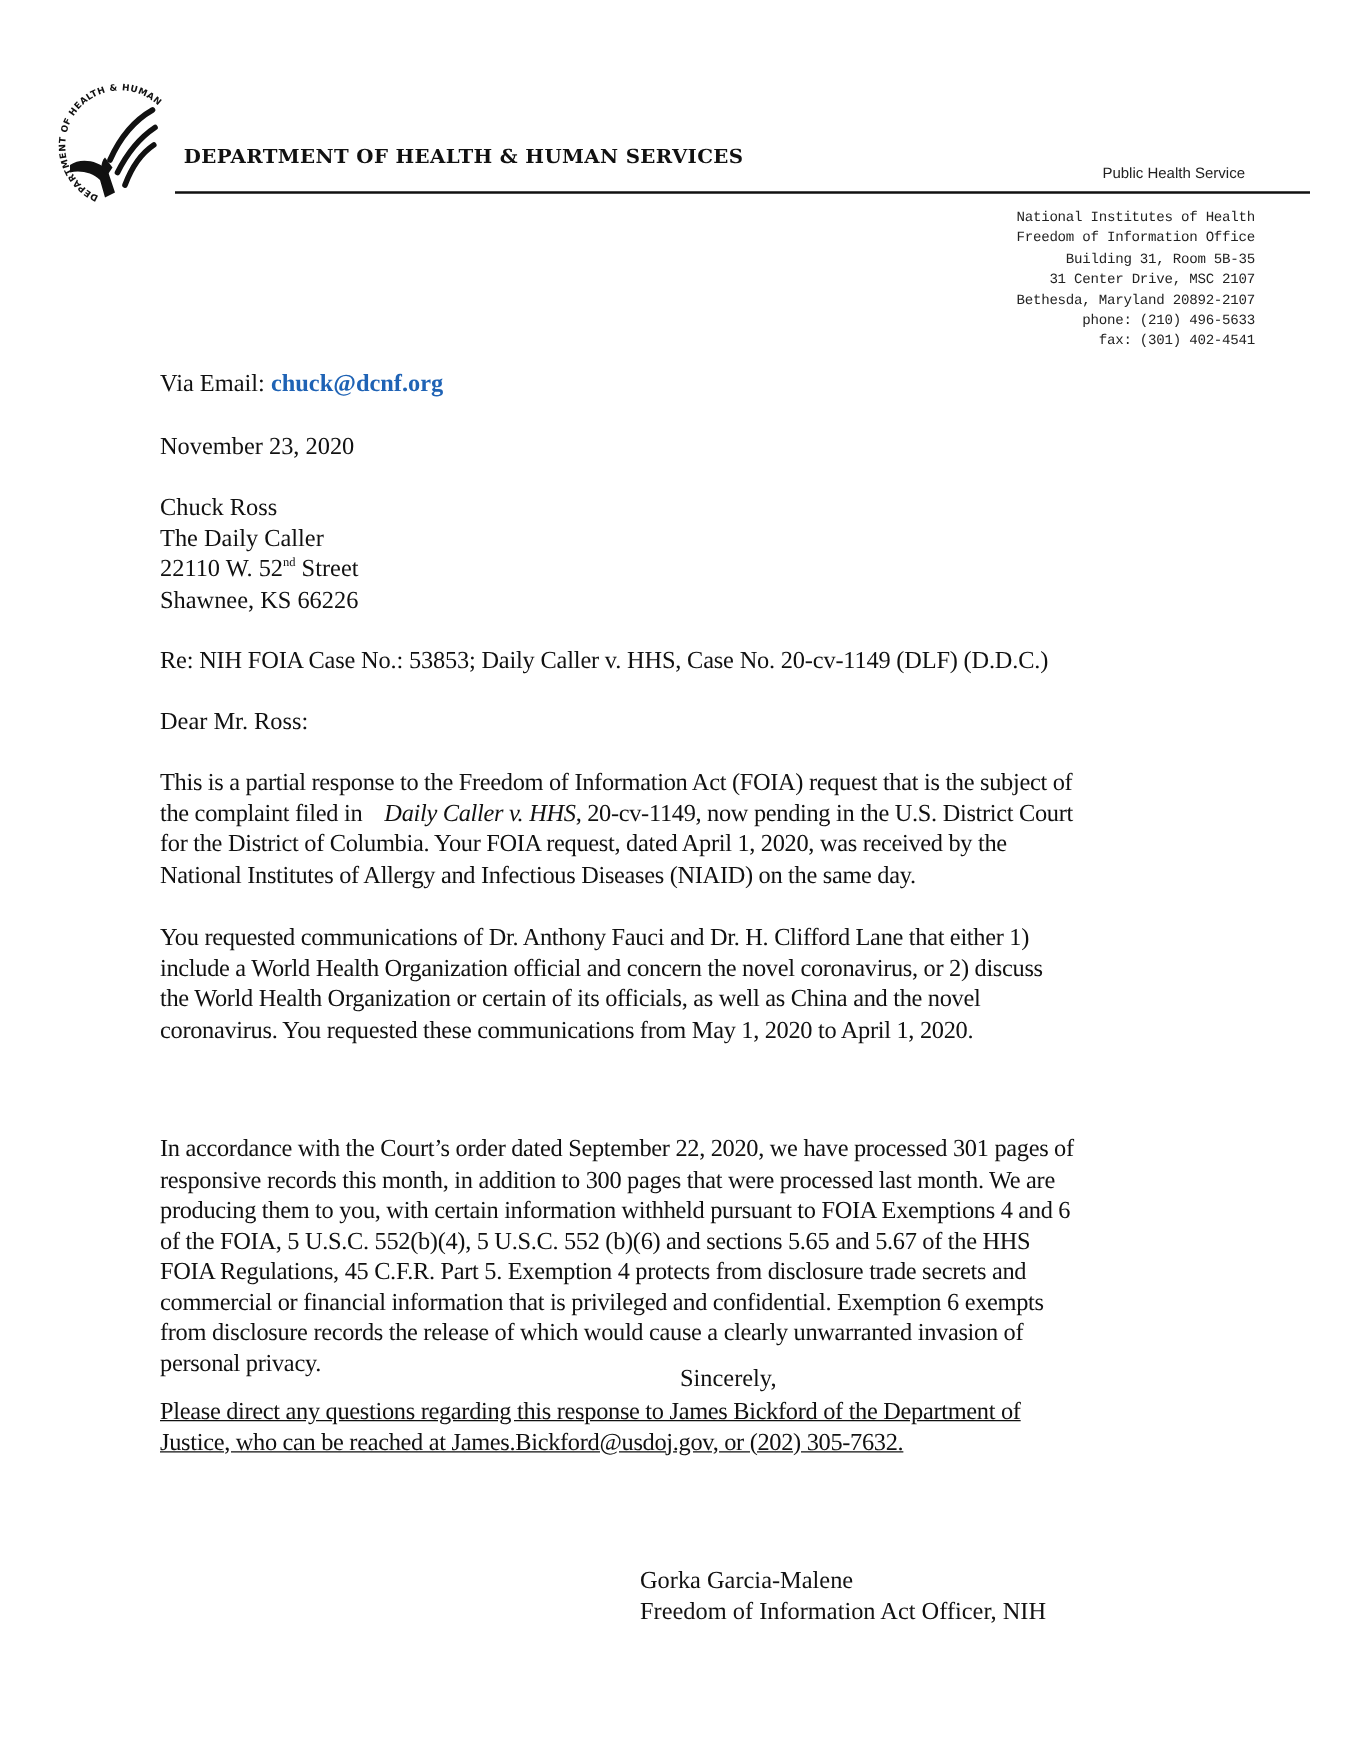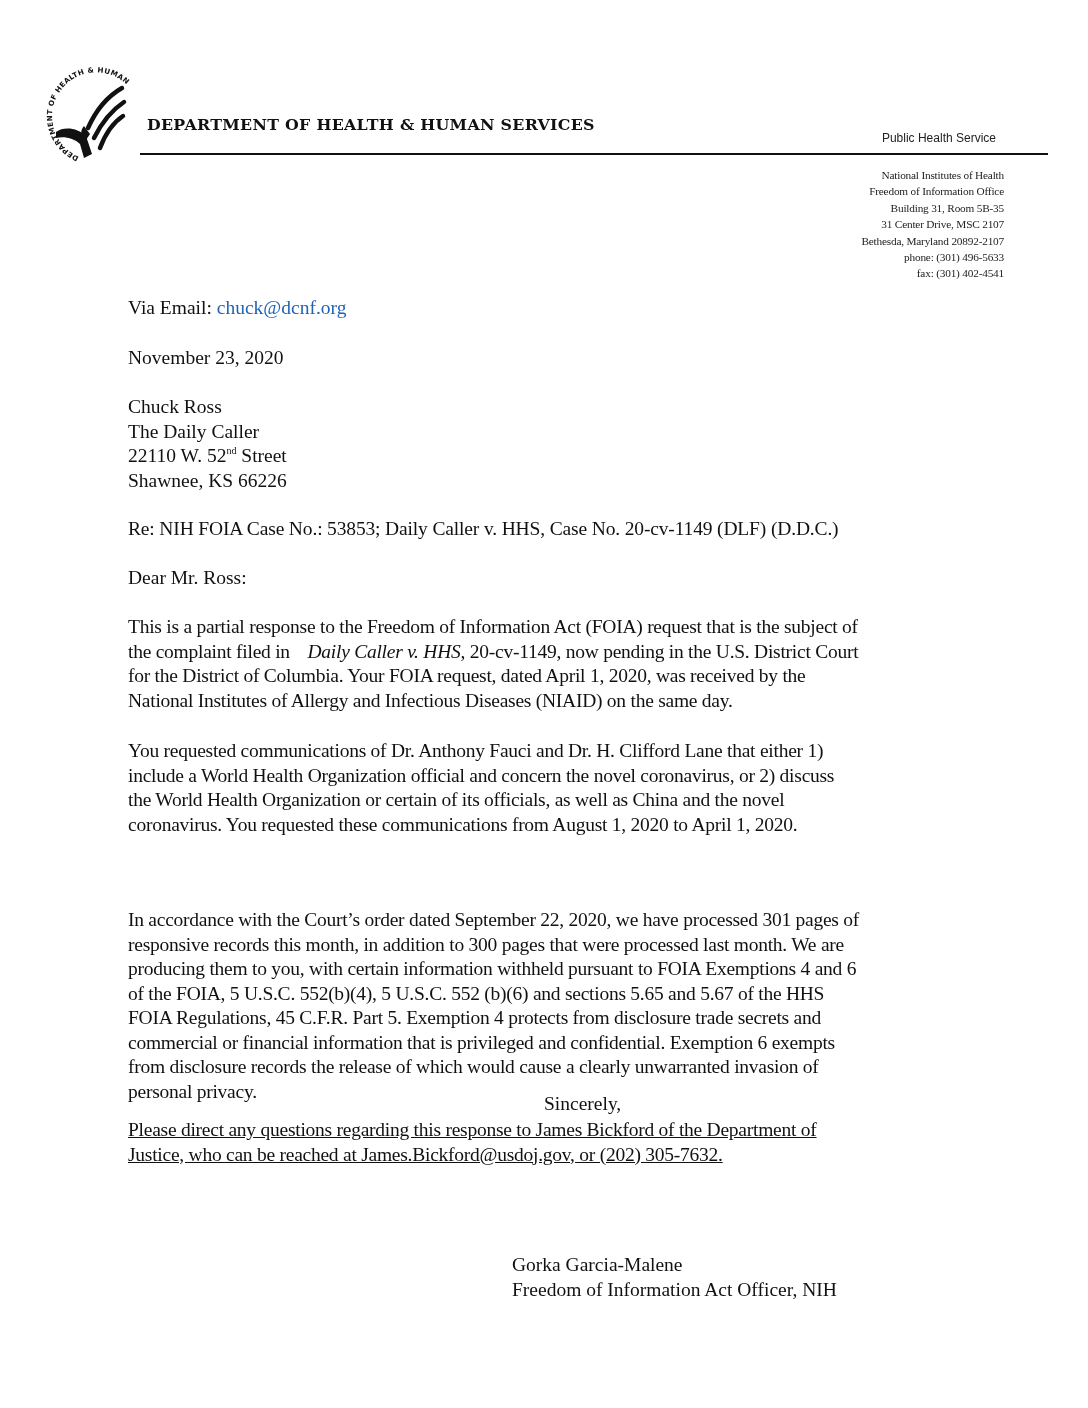--- a/index.html
+++ b/index.html
@@ -2,25 +2,25 @@
 <html><head>
   <meta charset="utf-8">
   <style>
     html, body { margin: 0; padding: 0; background: #ffffff; }
     body { width: 1088px; height: 1408px; position: relative; overflow: hidden; color: #111; }
     .abs { position: absolute; }
     .logo { left: 22px; top: 66px; width: 112px; height: 98px; }
     .dept { left: 147px; top: 115px; font-family: "DejaVu Serif", "Liberation Serif", serif; font-weight: bold; font-size: 15.5px; letter-spacing: 0.3px; color: #111; white-space: nowrap; transform: scaleX(1.02); transform-origin: left; }
     .phs { right: 92px; top: 131px; font-family: "Liberation Sans", sans-serif; font-size: 12px; color: #222; }
     .rule { left: 140px; top: 153px; width: 908px; height: 1.5px; background: #111; }
-    .addr { right: 84px; top: 167px; font-family: Liberation Serif, serif; font-size: 11.3px; line-height: 16.4px; text-align: right; color: #222; letter-spacing: -0.2px; }
+    .addr { right: 84px; top: 167px; font-family: Liberation Mono, monospace; font-size: 11.3px; line-height: 16.4px; text-align: right; color: #222; letter-spacing: -0.2px; }
     .addr div { white-space: nowrap; }
     .body-text { font-family: "Liberation Serif", serif; font-size: 19.5px; line-height: 24.5px; color: #111; }
     .via { left: 128px; top: 296px; }
-    .link { color: #1f63b5; }
+    .link { color: #1f63b5; font-weight: bold; }
     .date { left: 128px; top: 346px; }
     .recip { left: 128px; top: 395px; }
     .recip sup { font-size: 10px; line-height: 0; position: relative; top: -1px; }
     .re { left: 128px; top: 517px; white-space: nowrap; letter-spacing: -0.15px; }
     .dear { left: 128px; top: 566px; }
     .para { left: 128px; width: 850px; letter-spacing: -0.25px; }
     .p1 { top: 615px; }
     .p2 { top: 739px; }
     .p3 { top: 908px; }
     .p4 { top: 1118px; text-decoration: underline; }
@@ -54,21 +54,21 @@
 </div>
 <div class="abs dept">DEPARTMENT OF HEALTH &amp; HUMAN SERVICES</div>
 <div class="abs phs">Public Health Service</div>
 <div class="abs rule"></div>
 <div class="abs addr">
   <div>National Institutes of Health</div>
   <div>Freedom of Information Office</div>
   <div>Building 31, Room 5B-35</div>
   <div>31 Center Drive, MSC 2107</div>
   <div>Bethesda, Maryland 20892-2107</div>
-  <div>phone: (301) 496-5633</div>
+  <div>phone: (210) 496-5633</div>
   <div>fax: (301) 402-4541</div>
 </div>
 
 <div class="abs body-text via">
   <span>Via Email:</span>
   <span class="link">chuck@dcnf.org</span>
 </div>
 
 <div class="abs body-text date">November 23, 2020</div>
 
@@ -87,21 +87,21 @@
   <span class="line">This is a partial response to the Freedom of Information Act (FOIA) request that is the subject of</span>
   <span class="line"><span>the complaint filed in </span><em>Daily Caller v. HHS</em><span>, 20-cv-1149, now pending in the U.S. District Court</span></span>
   <span class="line">for the District of Columbia. Your FOIA request, dated April 1, 2020, was received by the</span>
   <span class="line">National Institutes of Allergy and Infectious Diseases (NIAID) on the same day.</span>
 </div>
 
 <div class="abs body-text para p2">
   <span class="line">You requested communications of Dr. Anthony Fauci and Dr. H. Clifford Lane that either 1)</span>
   <span class="line">include a World Health Organization official and concern the novel coronavirus, or 2) discuss</span>
   <span class="line">the World Health Organization or certain of its officials, as well as China and the novel</span>
-  <span class="line">coronavirus.  You requested these communications from August 1, 2020 to April 1, 2020.</span>
+  <span class="line">coronavirus.  You requested these communications from May 1, 2020 to April 1, 2020.</span>
 </div>
 
 <div class="abs body-text para p3">
   <span class="line">In accordance with the Court’s order dated September 22, 2020, we have processed 301 pages of</span>
   <span class="line">responsive records this month, in addition to 300 pages that were processed last month.  We are</span>
   <span class="line">producing them to you, with certain information withheld pursuant to FOIA Exemptions 4 and 6</span>
   <span class="line">of the FOIA, 5 U.S.C. 552(b)(4), 5 U.S.C. 552 (b)(6) and sections 5.65 and 5.67 of the HHS</span>
   <span class="line">FOIA Regulations, 45 C.F.R. Part 5. Exemption 4 protects from disclosure trade secrets and</span>
   <span class="line">commercial or financial information that is privileged and confidential. Exemption 6 exempts</span>
   <span class="line">from disclosure records the release of which would cause a clearly unwarranted invasion of</span>

